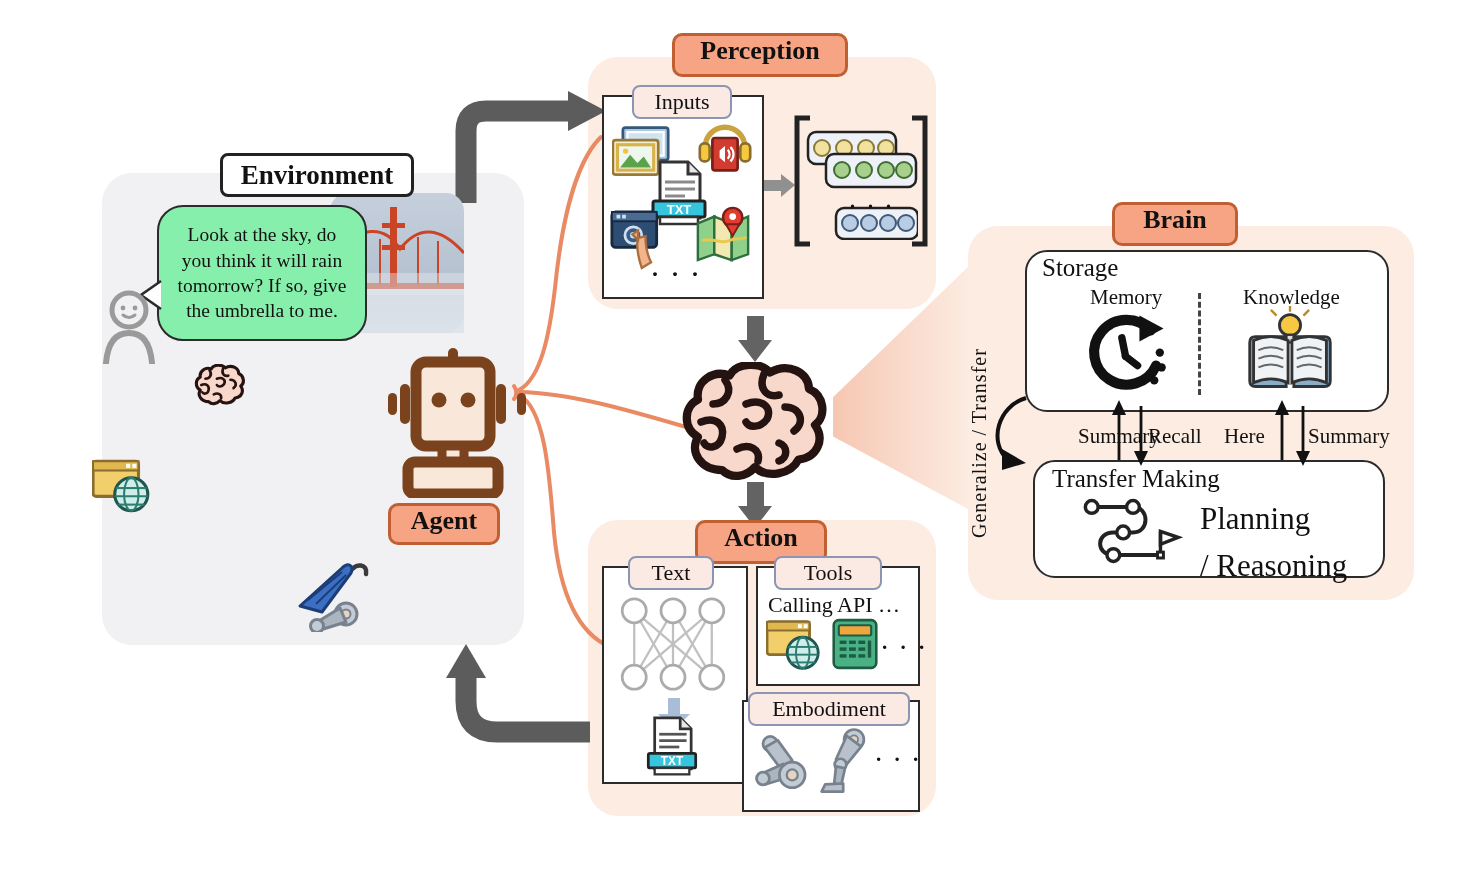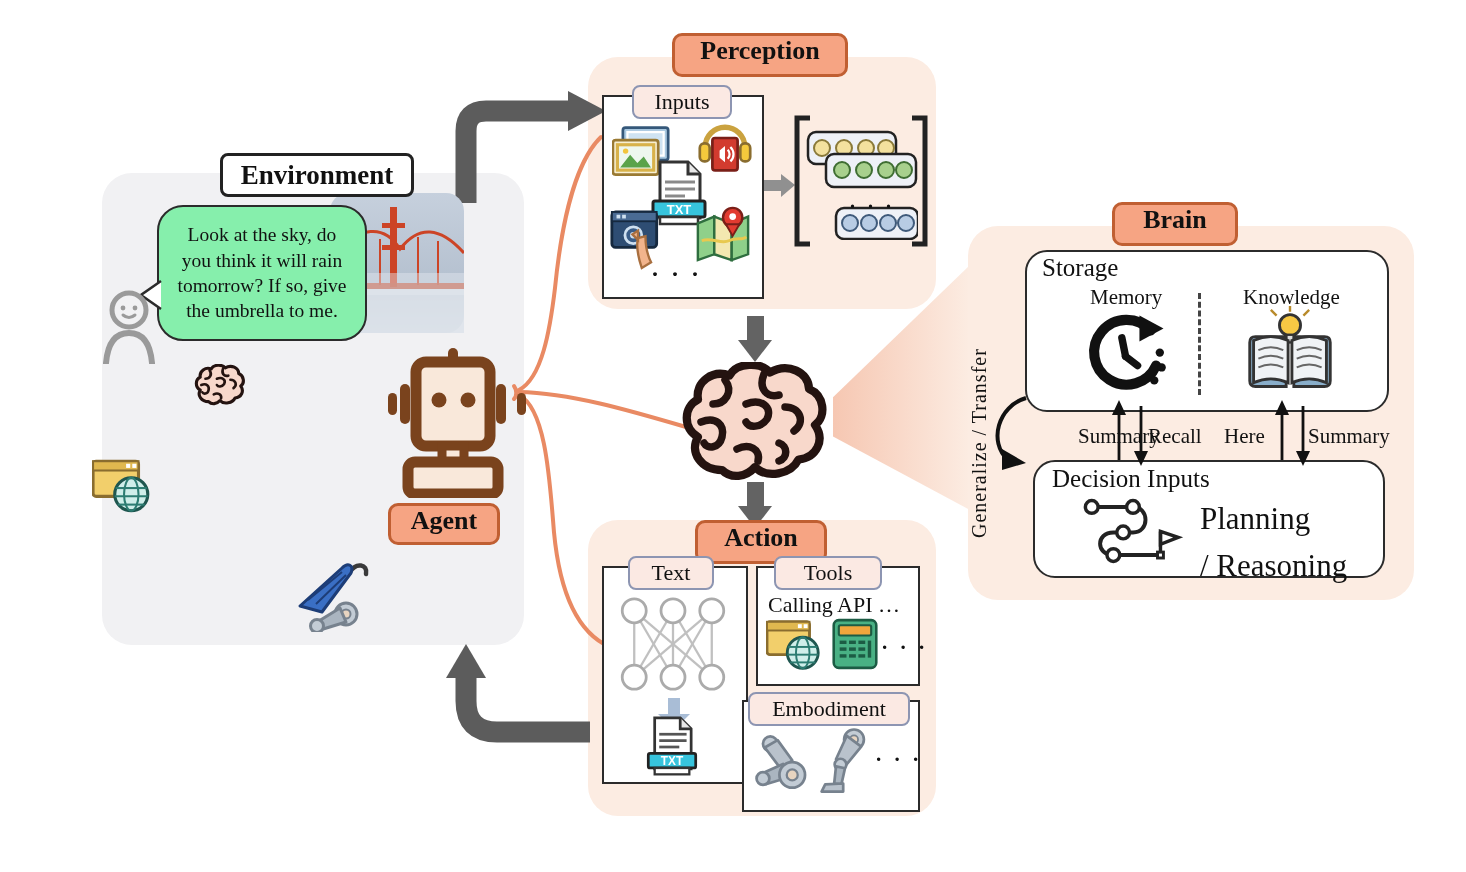--- a/index.html
+++ b/index.html
@@ -456,21 +456,21 @@
   </div>
 
   <div class="lbl" style="left:1030px;top:424px;font-size:21px;margin-left:48px;">Summary</div>
   <div class="lbl" style="left:1148px;top:424px;font-size:21px;">Recall</div>
   <div class="lbl" style="left:1224px;top:424px;font-size:21px;">Here</div>
   <div class="lbl" style="left:1308px;top:424px;font-size:21px;">Summary</div>
 
   <div class="vtext" style="left:968px;top:328px;height:210px;">Generalize / Transfer</div>
 
   <div class="roundbox" style="left:1033px;top:460px;width:348px;height:114px;"></div>
-  <div class="lbl" style="left:1052px;top:465px;font-size:25px;">Decision Inputs</div>
+  <div class="lbl" style="left:1052px;top:465px;font-size:25px;">Transfer Making</div>
   <div class="icon" style="left:1078px;top:494px;">
     <svg width="108" height="74" viewBox="0 0 110 75">
       <path d="M14,13 H56 C73,13 73,39 56,39 H36 C18,39 18,62 36,62 H84" fill="none" stroke="#222" stroke-width="4"></path>
       <line x1="84" y1="62" x2="84" y2="38" stroke="#222" stroke-width="3.5"></line>
       <polygon points="84,38 102,44 84,51" fill="none" stroke="#222" stroke-width="3.5"></polygon>
       <g fill="#ffffff" stroke="#222" stroke-width="3.5">
         <circle cx="14" cy="13" r="6.5"></circle>
           <circle cx="56" cy="13" r="6.5"></circle>
         <circle cx="46" cy="39" r="6.5"></circle>
           <circle cx="36" cy="62" r="6.5"></circle>

